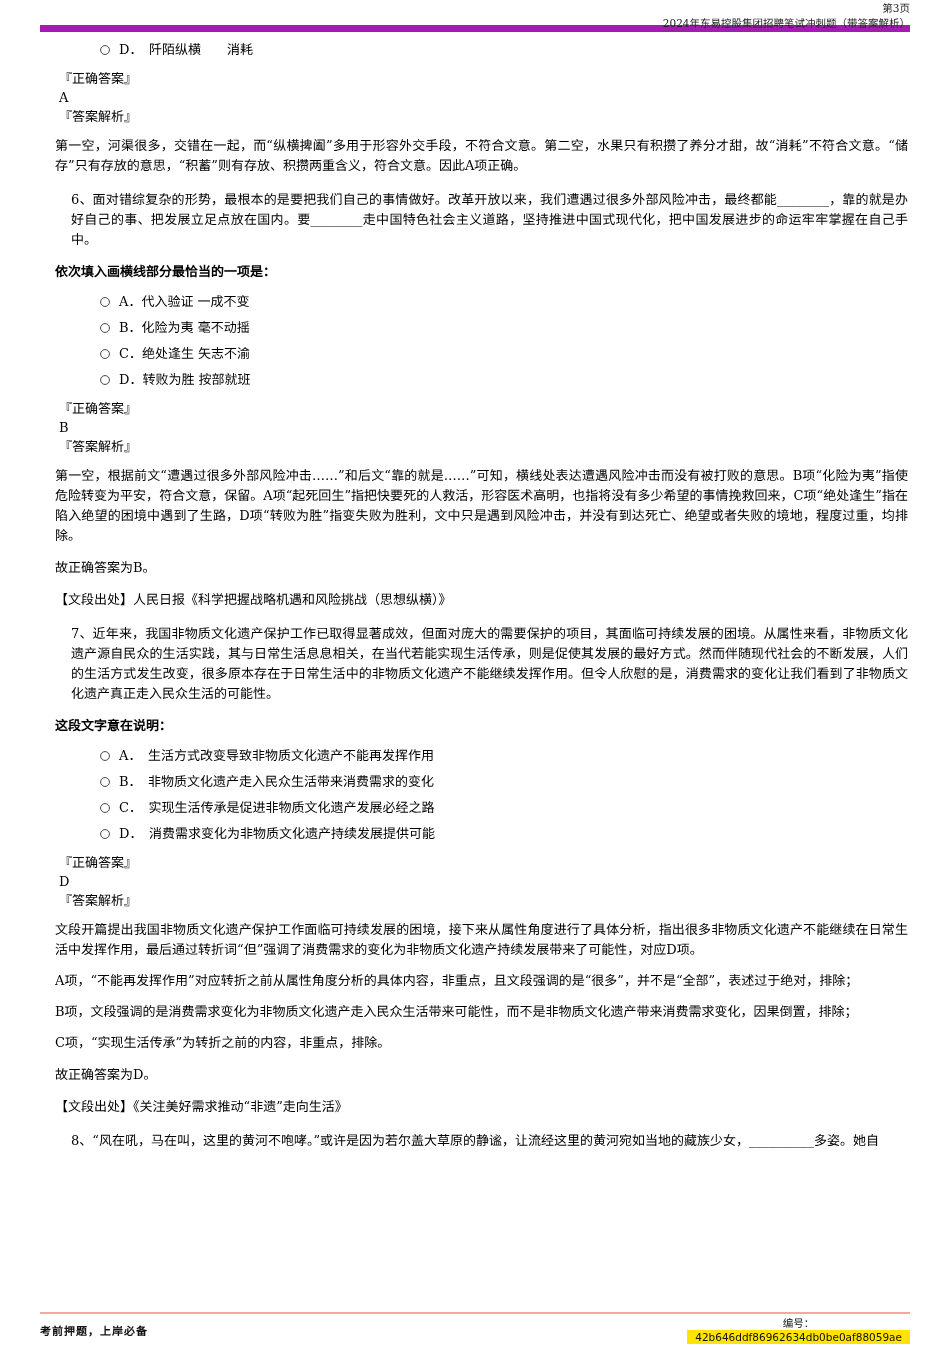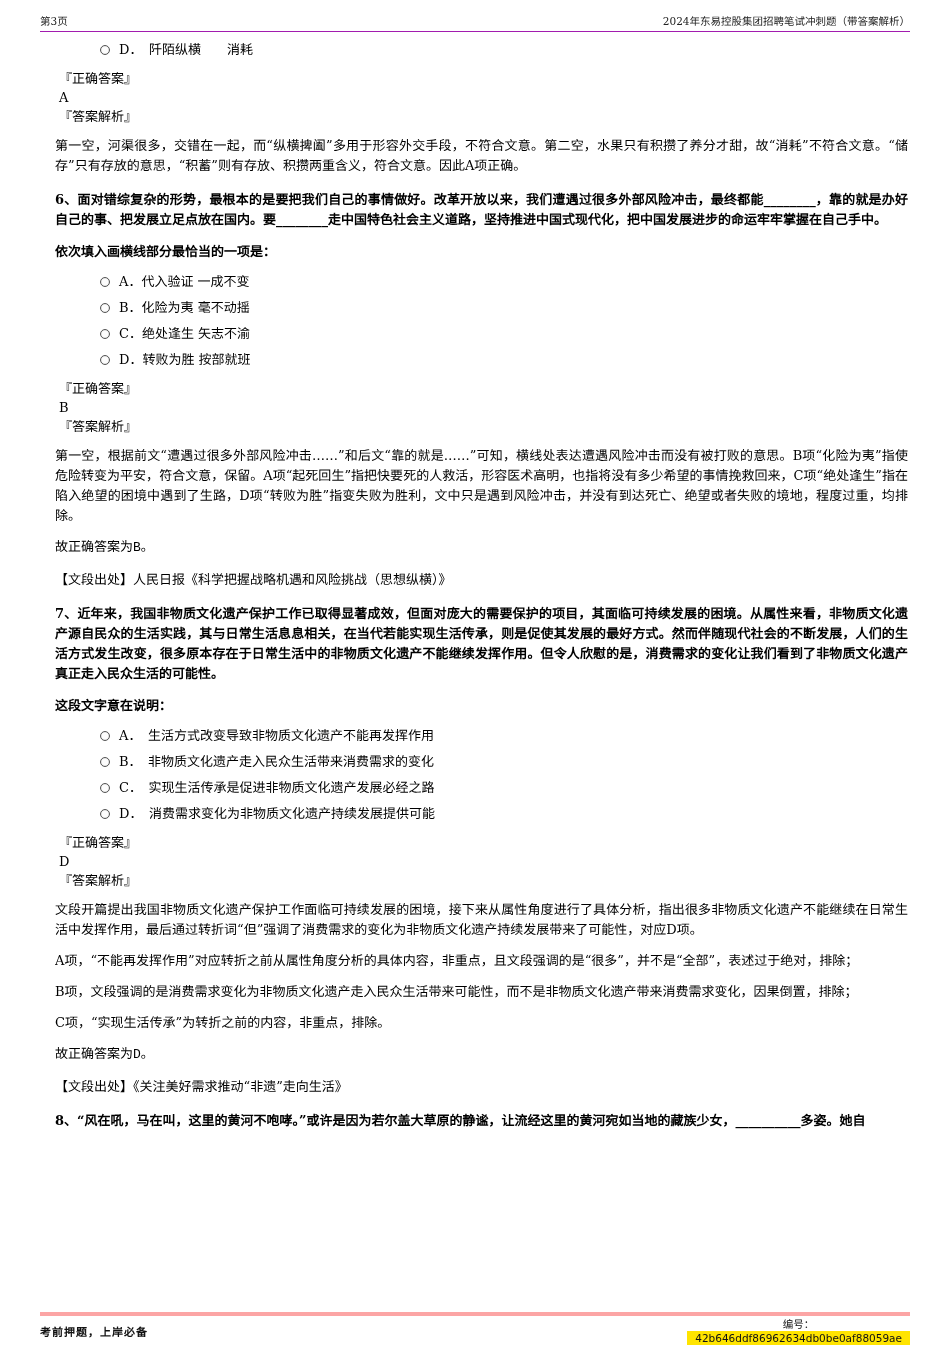--- a/index.html
+++ b/index.html
@@ -21,36 +21,37 @@
   .header {
     position: absolute;
     top: 0;
     left: 40px;
     right: 40px;
     height: 32px;
     display: flex;
     justify-content: space-between;
     align-items: flex-end;
     padding-bottom: 3px;
-    border-bottom: 1px solid #a21caf;
+    border-bottom: 7px solid #a21caf;
     font-size: 10.5px;
     color: #222;
     box-sizing: border-box;
+    flex-direction: column;
   }
   
   .footer {
     position: absolute;
     bottom: 0;
     left: 40px;
     right: 40px;
     height: 33px;
     display: flex;
     justify-content: space-between;
     align-items: center;
-    border-top: 4px solid #fca5a5;
+    border-top: 2px solid #fca5a5;
     font-size: 11px;
     color: #111;
     box-sizing: border-box;
   }
   .footer .left { font-weight: bold; letter-spacing: 1px; }
   .footer .right { display: flex; align-items: center; font-family: "DejaVu Sans", "Liberation Sans", sans-serif; font-size: 10.5px; flex-direction: column; }
   .hl {
     background: #ffe400;
     padding: 1px 8px;
   }
@@ -60,21 +61,21 @@
     top: 40px;
     left: 55px;
     right: 42px;
     bottom: 36px;
     font-size: 13px;
     line-height: 20px;
     text-align: justify;
     overflow: hidden;
   }
   .para { margin: 0 0 11px 0; }
-  .stem { margin: 14px 0 11px 0; font-weight: bold; }
+  .stem { margin: 14px 0 11px 16px; }
   .prompt { margin: 12px 0 10px 0; font-weight: bold; }
   .ansline { margin: 0; line-height: 19px; }
   .ansblock { margin: 10px 0 10px 4px; }
   .options { margin: 4px 0 6px 0; }
   .option-row {
     display: flex;
     align-items: center;
     margin: 0 0 7px 45px;
     line-height: 19px;
   }
@@ -83,21 +84,21 @@
     width: 8px;
     height: 8px;
     border: 1px solid #555;
     border-radius: 50%;
     background: #fdfdfd;
     box-shadow: inset 0 0 1px #999;
     margin-right: 9px;
     flex: 0 0 auto;
   }
   .source { margin: 12px 0 14px 0; }
-  .conclusion { margin: 12px 0 0 0; font-family: Liberation Mono, monospace; }
+  .conclusion { margin: 12px 0 0 0; }
 </style>
 </head>
 <body>
 
 <div class="page">
 
   <div class="header">
     <span>第3页</span>
     <span>2024年东易控股集团招聘笔试冲刺题（带答案解析）</span>
   </div>

